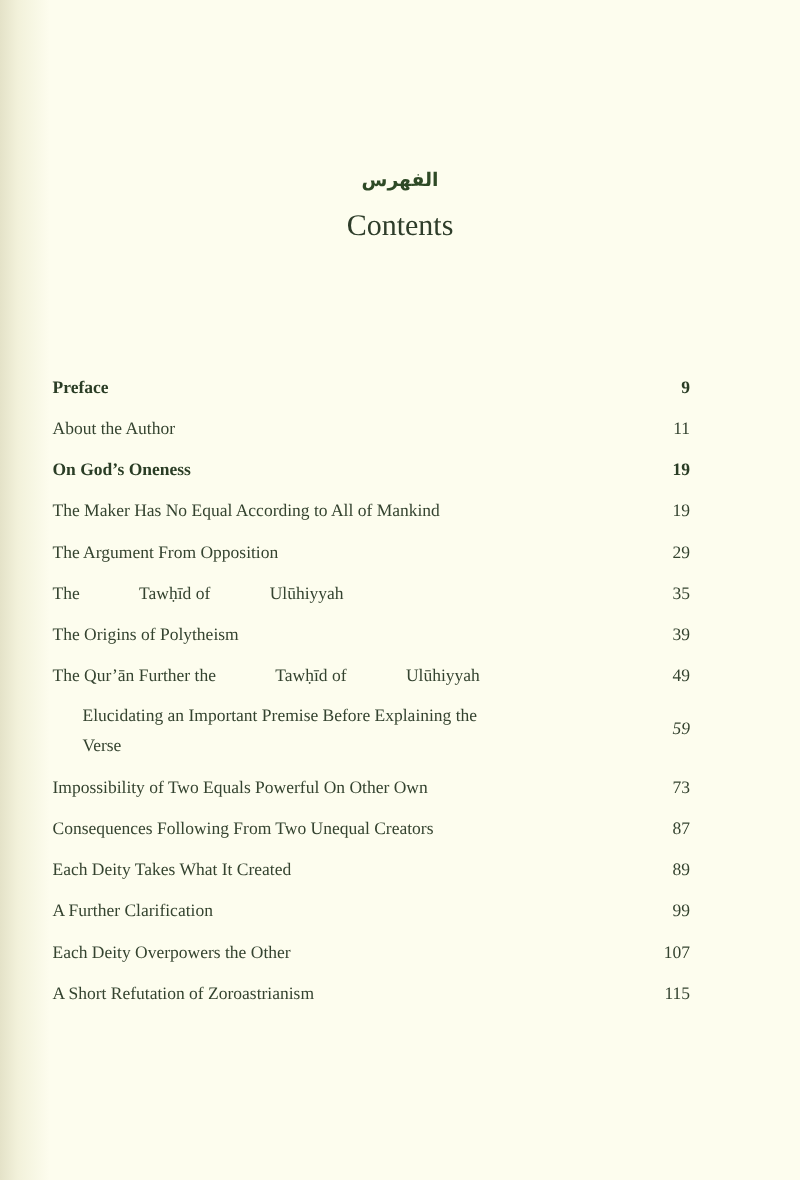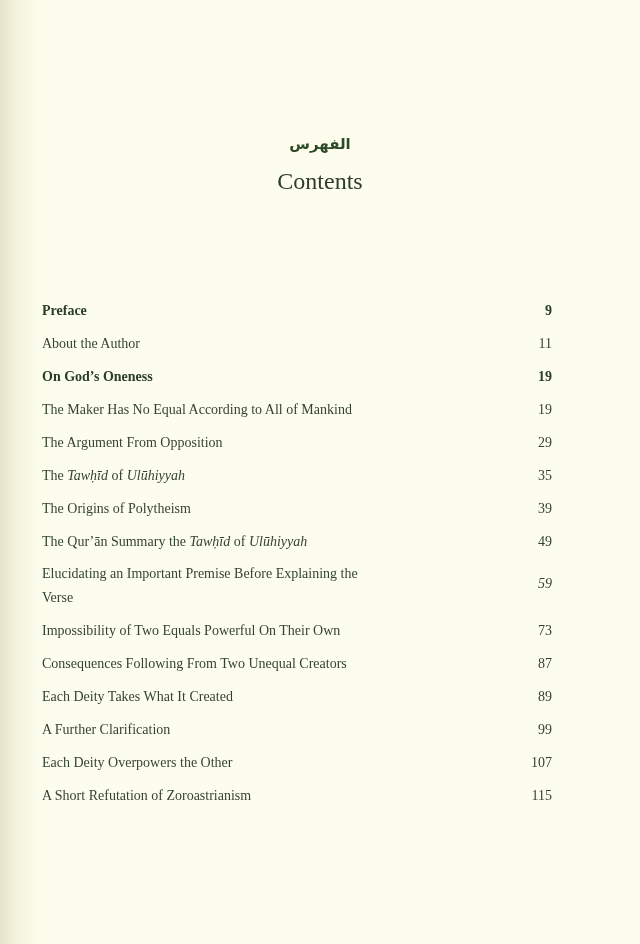--- a/index.html
+++ b/index.html
@@ -56,35 +56,36 @@
       color: #34432f;
     }
     .toc-entry.bold {
       font-weight: bold;
       color: #2a3d25;
     }
     .toc-entry.multiline .toc-title {
       line-height: 24px;
       padding-top: 4px;
       padding-bottom: 4px;
+      margin-left: 24px;
     }
     .toc-entry.multiline .toc-page {
       line-height: 24px;
       padding-bottom: 4px;
       font-style: italic;
     }
     .toc-title {
       max-width: 440px;
     }
     .toc-page {
       text-align: right;
       min-width: 40px;
     }
     .ital {
-      font-style: italic;
+      margin-left: 44px;
     }
   </style>
 </head>
 <body>
 
 <div class="spine-shade"></div>
 
 <div class="header">
   <div class="arabic-title">الفهرس</div>
   <div class="page-title">Contents</div>
@@ -122,31 +123,31 @@
     <span class="toc-title"><span>The </span><span class="ital">Tawḥīd</span><span> of </span><span class="ital">Ulūhiyyah</span></span>
     <span class="toc-page">35</span>
   </div>
 
   <div class="toc-entry">
     <span class="toc-title">The Origins of Polytheism</span>
     <span class="toc-page">39</span>
   </div>
 
   <div class="toc-entry">
-    <span class="toc-title"><span>The Qur’ān Summary the </span><span class="ital">Tawḥīd</span><span> of </span><span class="ital">Ulūhiyyah</span></span>
+    <span class="toc-title"><span>The Qur’ān Further the </span><span class="ital">Tawḥīd</span><span> of </span><span class="ital">Ulūhiyyah</span></span>
     <span class="toc-page">49</span>
   </div>
 
   <div class="toc-entry multiline">
     <span class="toc-title"><span>Elucidating an Important Premise Before Explaining the</span><br><span>Verse</span></span>
     <span class="toc-page">59</span>
   </div>
 
   <div class="toc-entry">
-    <span class="toc-title">Impossibility of Two Equals Powerful On Their Own</span>
+    <span class="toc-title">Impossibility of Two Equals Powerful On Other Own</span>
     <span class="toc-page">73</span>
   </div>
 
   <div class="toc-entry">
     <span class="toc-title">Consequences Following From Two Unequal Creators</span>
     <span class="toc-page">87</span>
   </div>
 
   <div class="toc-entry">
     <span class="toc-title">Each Deity Takes What It Created</span>

